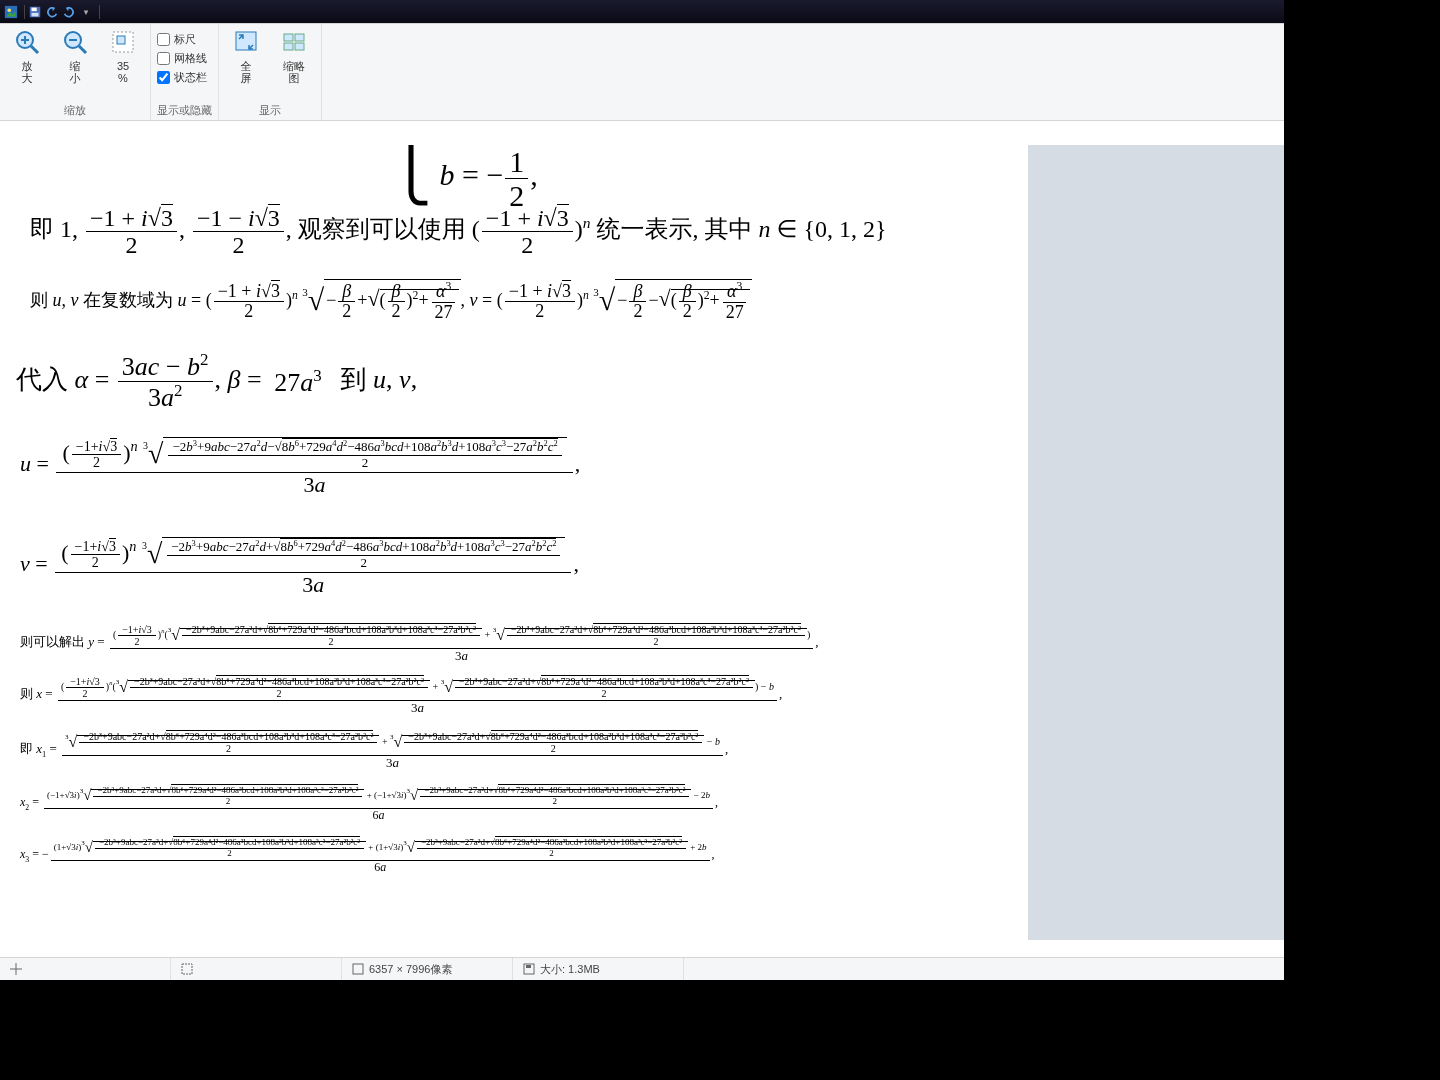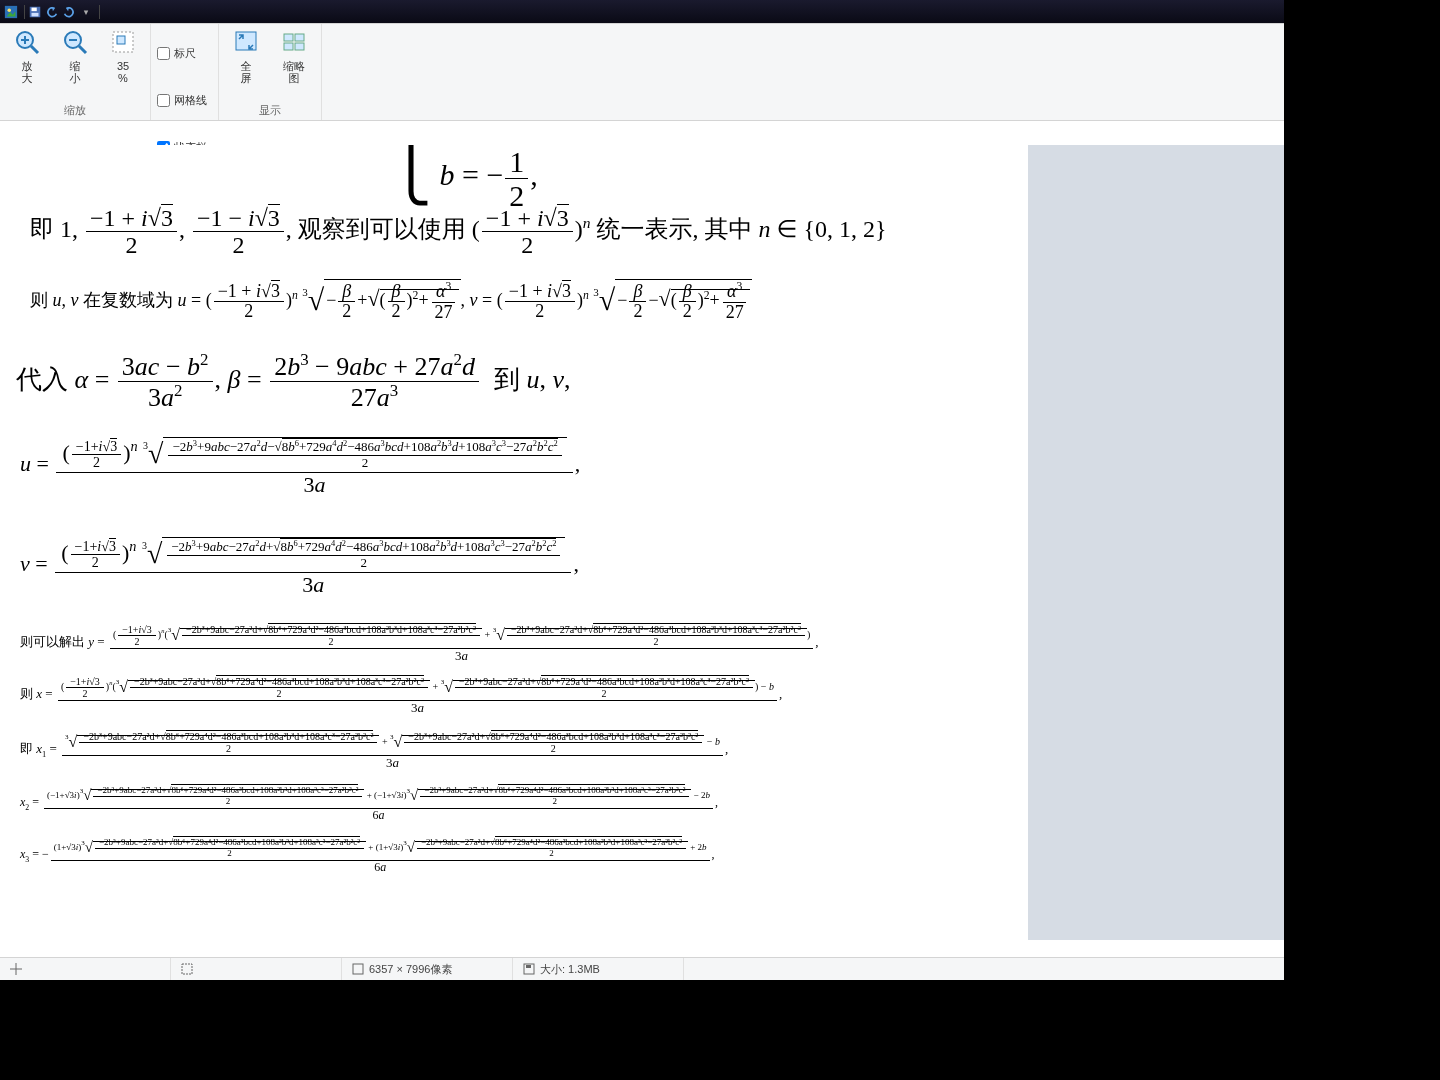--- a/index.html
+++ b/index.html
@@ -12,21 +12,21 @@
 .tab{height:26px;padding:0 14px;font-size:12px;line-height:26px;color:#222;cursor:pointer;border-top:1px solid transparent}
 .tab.file{background:#1979ca;color:#fff}
 .tab.active{background:#f5f6f7;border-left:1px solid #d4d4d4;border-right:1px solid #d4d4d4;border-top:1px solid #d4d4d4}
 .ribbon{height:96px;background:#f5f6f7;border-top:1px solid #d4d4d4;border-bottom:1px solid #d4d4d4;display:flex}
 .grp{display:flex;flex-direction:column;justify-content:space-between;padding:2px 6px 0;border-right:1px solid #e0e0e0}
 .grp-row{display:flex;align-items:flex-start;gap:6px}
 .grp-lab{font-size:11px;color:#666;text-align:center;margin:2px 0 2px}
 .bigbtn{display:flex;flex-direction:column;align-items:center;width:42px;cursor:pointer}
 .bigbtn .bic{width:32px;height:32px;display:flex;align-items:center;justify-content:center}
 .bigbtn .blab{font-size:11px;color:#333;text-align:center;line-height:12px;white-space:pre-line;margin-top:2px}
-.chk{display:flex;align-items:center;font-size:11px;color:#333;margin:16px 0;gap:4px}
+.chk{display:flex;align-items:center;font-size:11px;color:#333;margin:2px 0;gap:4px}
 .chk input{margin:0}
 .canvas-wrap{position:absolute;left:0;top:145px;right:0;bottom:40px;display:flex;background:#d6dce4}
 .page{width:1028px;height:100%;background:#fff;overflow:hidden;position:relative;font-family:"Cambria Math","Times New Roman",serif;color:#000}
 .rail{flex:1;background:#d6dce4}
 .math{position:absolute;font-size:19px}
 .statusbar{position:absolute;left:0;bottom:0;width:1284px;height:22px;background:#f5f6f7;border-top:1px solid #d4d4d4;display:flex;align-items:center;font-size:11px;color:#444}
 .sseg{display:flex;align-items:center;padding:0 10px;border-right:1px solid #e0e0e0;height:100%;gap:5px}
 .sseg.first{border-left:0}
 .sicn svg{display:block}
 
@@ -222,21 +222,20 @@
                 <span class="den">27</span>
               </span></span></span>
       </div>
 
       <div class="math" style="left:16px;top:206px;font-size:26px;width:960px">
         代入 <span class="it">α</span> = <span class="frac">
             <span class="num">3<span class="it">ac</span> − <span class="it">b</span><span class="sup">2</span></span>
             <span class="den">3<span class="it">a</span><span class="sup">2</span></span>
           </span>,
         <span class="it">β</span> = <span class="frac">
-            <span class="num">2<span class="it">b</span><span class="sup">3</span> − 9<span class="it">abc</span> + 27<span class="it">a</span><span class="sup">2</span><span class="it">d</span></span>
             <span class="den">27<span class="it">a</span><span class="sup">3</span></span>
           </span>
         &nbsp;到 <span class="it">u</span>, <span class="it">v</span>,
       </div>
 
       <div class="math" style="left:20px;top:290px;font-size:22px">
         <span class="it">u</span> = <span class="frac">
             <span class="num" style="padding:2px 6px">(<span class="frac s">
                 <span class="num" style="font-size:14px">−1+<span class="it">i</span>√<span style="border-top:1px solid #000">3</span></span>
                 <span class="den" style="font-size:14px">2</span>

